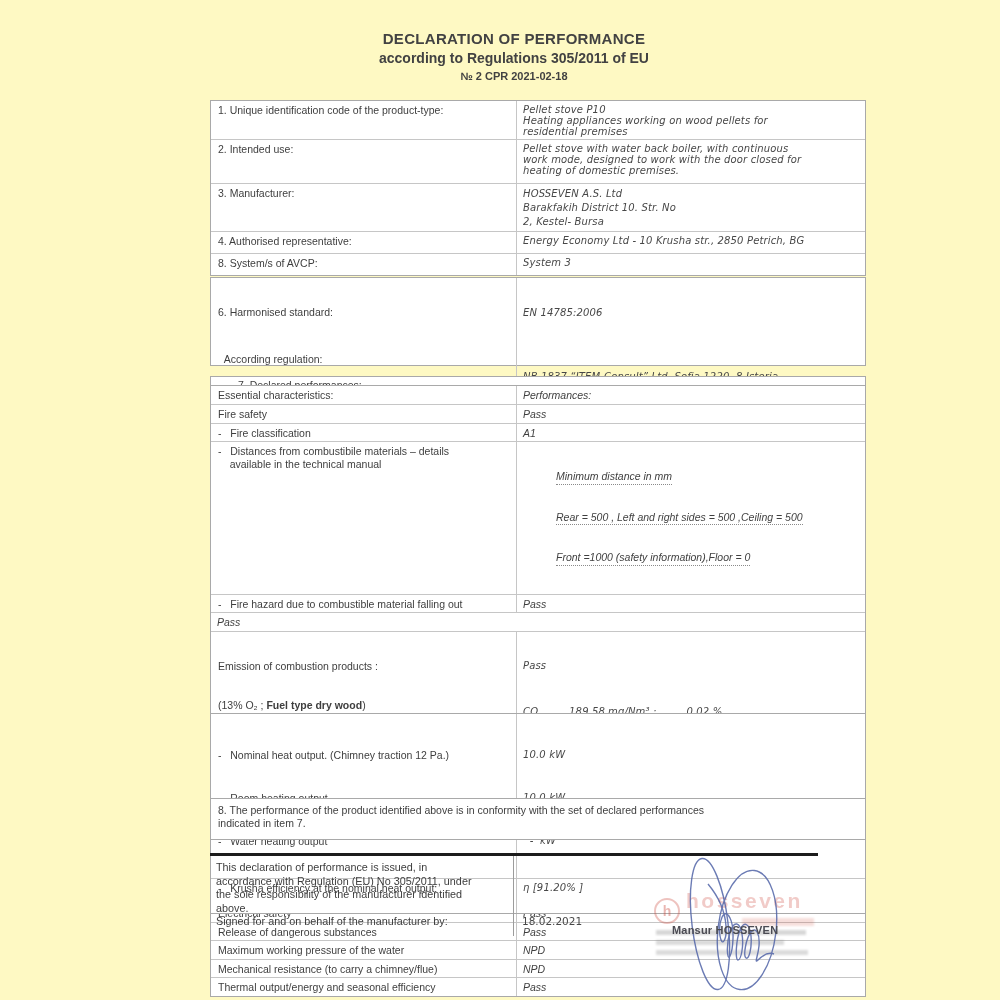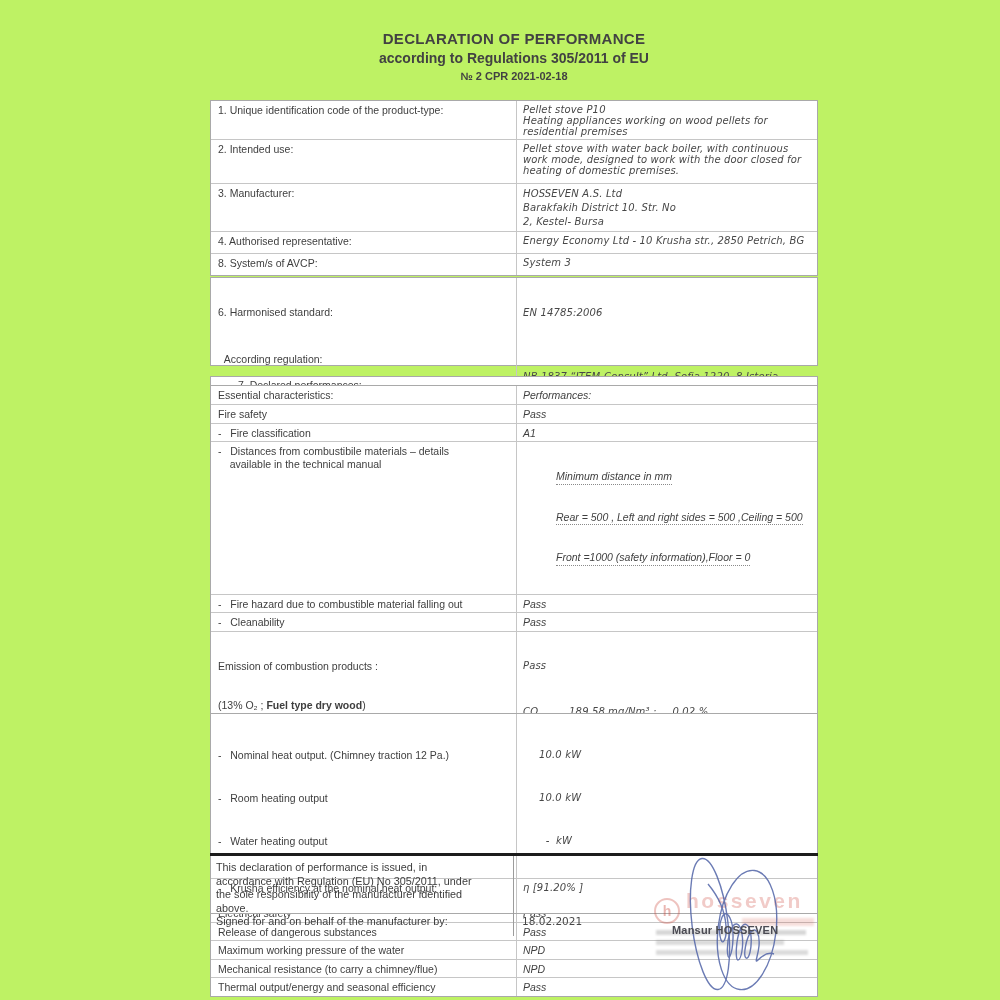--- a/index.html
+++ b/index.html
@@ -1,42 +1,42 @@
 <!DOCTYPE html>
 <html><head>
 <meta charset="utf-8">
 <style>
   html,body{margin:0;padding:0;}
   body{width:1000px;height:1000px;background:#fdfdfd;font-family:"Liberation Sans",sans-serif;color:#3e3e3e;}
-  .page{position:relative;width:1000px;height:1000px;overflow:hidden;background:#bef264;}
+  .page{position:relative;width:1000px;height:1000px;overflow:hidden;background:#fef9c3;}
 
   
   .doc-header{position:absolute;left:210px;top:30px;width:608px;text-align:center;color:#424242;}
   .doc-header .t1{font-size:15px;font-weight:bold;letter-spacing:.3px;margin:0;}
   .doc-header .t2{font-size:14px;font-weight:bold;margin:3px 0 0;}
   .doc-header .t3{font-size:11px;font-weight:bold;margin:4px 0 0;}
 
   
-  .tblock{position:absolute;left:210px;width:608px;border:1px solid #a9a9a9;background:#fff;box-sizing:border-box;}
+  .tblock{position:absolute;left:210px;width:656px;border:1px solid #a9a9a9;background:#fff;box-sizing:border-box;}
   .trow{display:flex;border-top:1px solid #c6c6c6;}
   .tblock .trow:first-child{border-top:none;}
   .cl{width:306px;border-right:1px solid #c6c6c6;padding:3px 10px 2px 7px;box-sizing:border-box;
       font-size:10.5px;line-height:12.5px;white-space:pre-wrap;color:#3e3e3e;}
   .cr{flex:1;padding:3px 8px 2px 6px;box-sizing:border-box;font-size:10.5px;line-height:12.5px;
       white-space:pre-wrap;color:#3f3f3f;font-style:italic;}
   .cfull{flex:1;padding:3px 8px 2px 7px;font-size:10.5px;line-height:13px;white-space:pre-wrap;color:#3e3e3e;}
   .gv{font-family:"DejaVu Sans",sans-serif;font-size:10px;letter-spacing:.15px;color:#474747;}
   .lh11{line-height:11px;} .lh14{line-height:14px;}
   .u-dot{display:inline-block;border-bottom:1px dotted #8a8a8a;line-height:13.5px;margin-bottom:1px;margin-left:33px;}
 
   
   .emline{display:flex;line-height:15px;}
   .emline .en{width:40px;}
   .emline .ev{width:42px;text-align:right;padding-right:3px;}
-  .emline .ex{margin-left:16px;}
+  .emline .ex{margin-left:30px;}
 
   
   .thickline{position:absolute;left:210px;top:853px;width:608px;height:3px;background:#1c1c1c;}
   .foot-par{position:absolute;left:216px;top:861px;width:292px;font-size:10.8px;line-height:13.6px;
             white-space:pre-wrap;color:#3d3d3d;}
   .foot-div{position:absolute;left:513px;top:856px;width:1px;height:80px;background:#9c9c9c;}
   .foot-date{position:absolute;left:522px;top:915px;font-family:"DejaVu Sans",sans-serif;font-size:10.5px;color:#474747;}
 
   .sig-group{position:absolute;left:630px;top:856px;width:220px;height:144px;}
   .stamp-circle{position:absolute;left:24px;top:42px;width:22px;height:22px;border:2px solid rgba(203,72,60,.33);
@@ -132,21 +132,20 @@
         <div><span class="u-dot">Minimum distance in mm</span></div>
         <div><span class="u-dot">Rear = 500 , Left and right sides = 500 ,Ceiling = 500</span></div>
         <div><span class="u-dot">Front =1000 (safety information),Floor = 0</span></div>
       </div>
     </div>
     <div class="trow" style="min-height:17px;">
       <div class="cl">-   Fire hazard due to combustible material falling out</div>
       <div class="cr">Pass</div>
     </div>
     <div class="trow" style="min-height:16px;">
-      <div class="cl">-   Cleanability</div>
       <div class="cr">Pass</div>
     </div>
     <div class="trow" style="min-height:79px;">
       <div class="cl">
         <div>Emission of combustion products :</div>
         <div style="margin-top:2px;"><span>(13% O₂ ; </span><b>Fuel type dry wood</b><span>)</span></div>
       </div>
       <div class="cr gv">
         <div>Pass</div>
         <div class="emline" style="margin-top:7px;">
@@ -187,38 +186,42 @@
       <div class="cl">Mechanical resistance (to carry a chimney/flue)</div>
       <div class="cr">NPD</div>
     </div>
     <div class="trow" style="min-height:17px;">
       <div class="cl">Thermal output/energy and seasonal efficiency</div>
       <div class="cr">Pass</div>
     </div>
   </div>
 
   <div class="tblock" style="top:713px;">
-    <div class="trow" style="min-height:47px;gap:16px;">
+    <div class="trow" style="min-height:47px;">
       <div class="cl" style="padding-top:6px;line-height:14.2px;">
         <div>-   Nominal heat output. (Chimney traction 12 Pa.)</div>
         <div>-   Room heating output</div>
         <div>-   Water heating output</div>
       </div>
       <div class="cr gv" style="padding-top:6px;line-height:14.2px;">
         <div>10.0 kW</div>
         <div>10.0 kW</div>
         <div style="white-space:pre;">  -  kW</div>
       </div>
     </div>
     <div class="trow" style="min-height:34px;">
       <div class="cl">-   Krusha efficiency at the nominal heat output:</div>
       <div class="cr gv">η [91.20% ]</div>
     </div>
   </div>
 
+  <div class="tblock" style="top:798px;height:42px;display:flex;">
+    <div class="cfull" style="padding-top:5px;">8. The performance of the product identified above is in conformity with the set of declared performances
+indicated in item 7.</div>
+  </div>
 
   <div class="thickline"></div>
   <div class="foot-par">This declaration of performance is issued, in
 accordance with Regulation (EU) No 305/2011, under
 the sole responsibility of the manufacturer identified
 above.
 Signed for and on behalf of the manufacturer by:</div>
   <div class="foot-div"></div>
   <div class="foot-date">18.02.2021</div>
 

